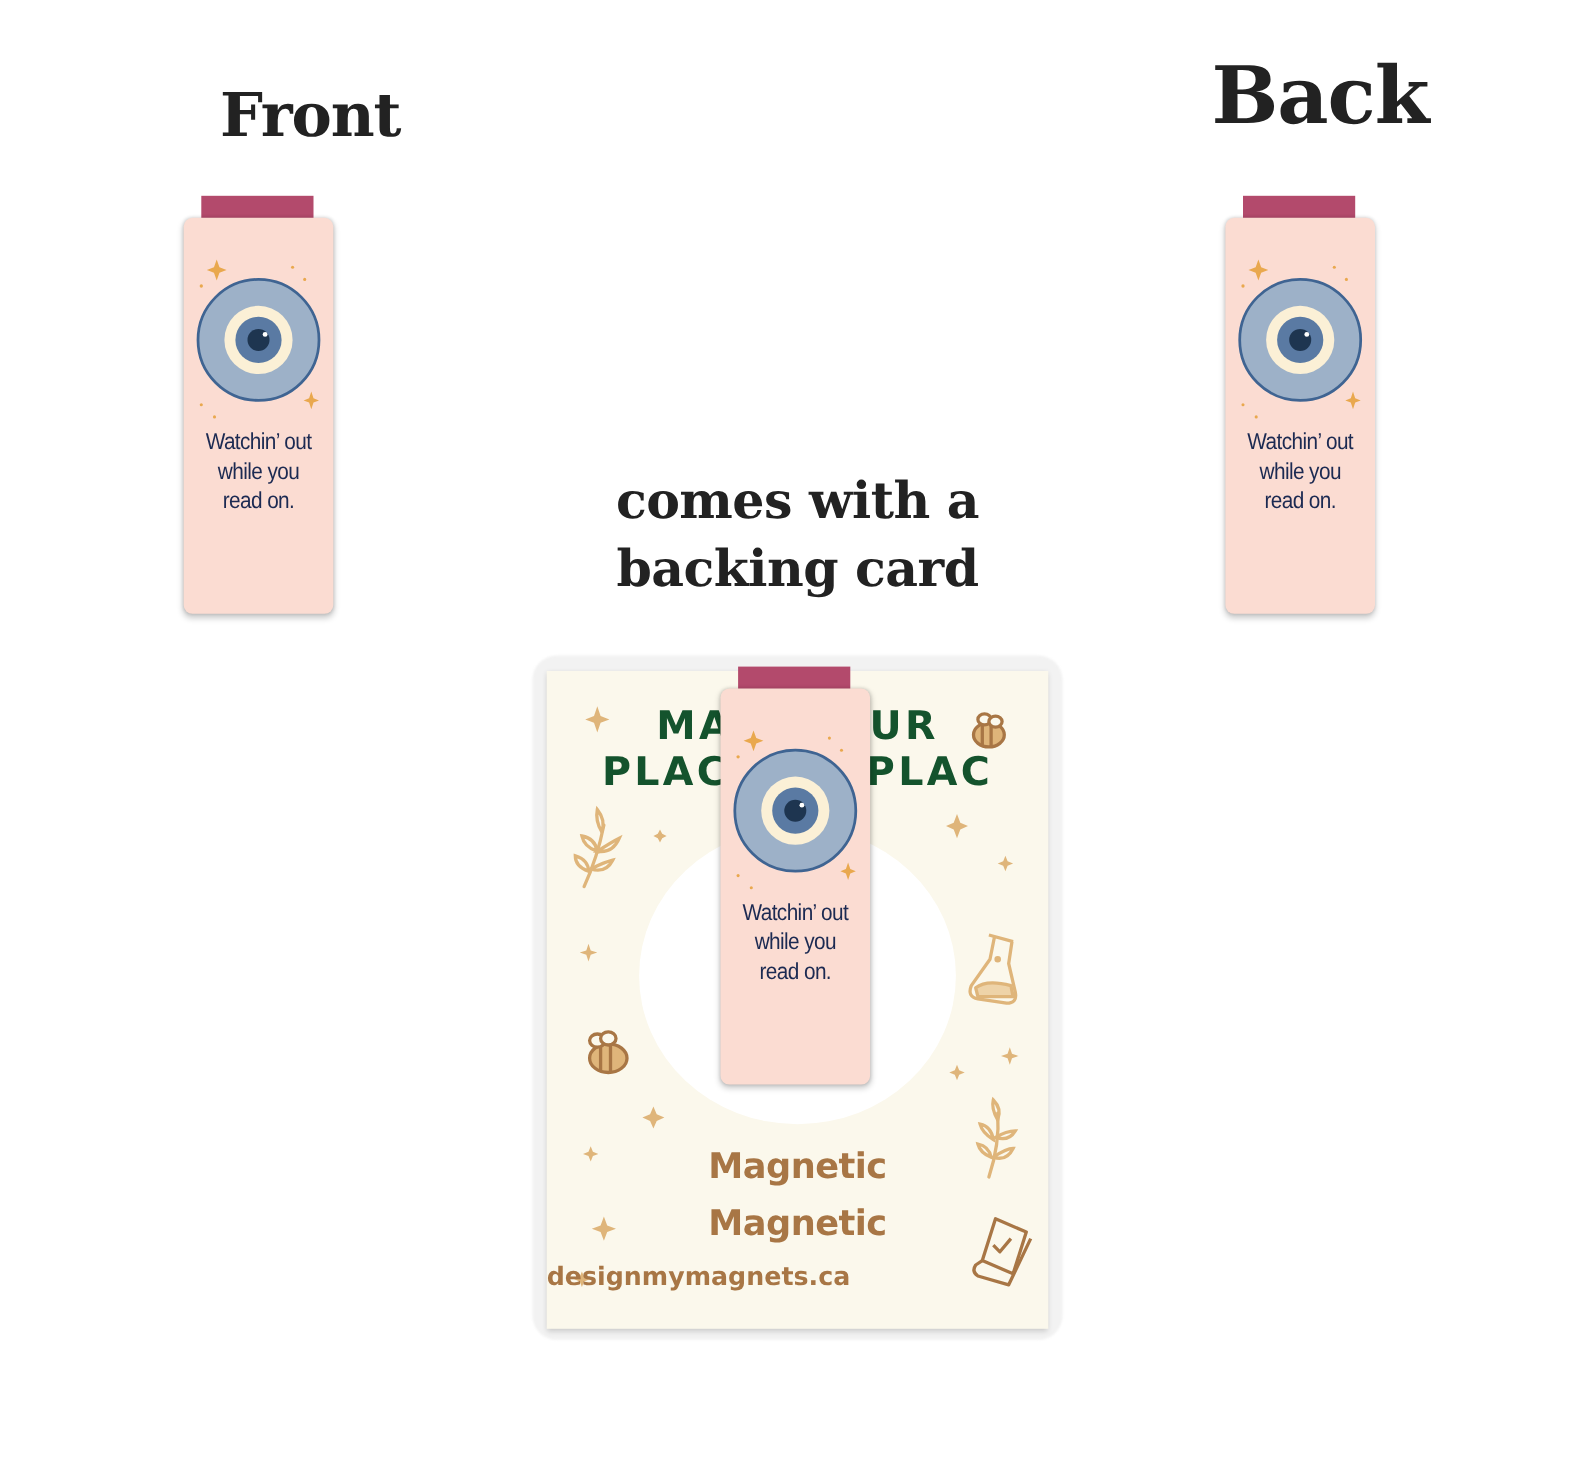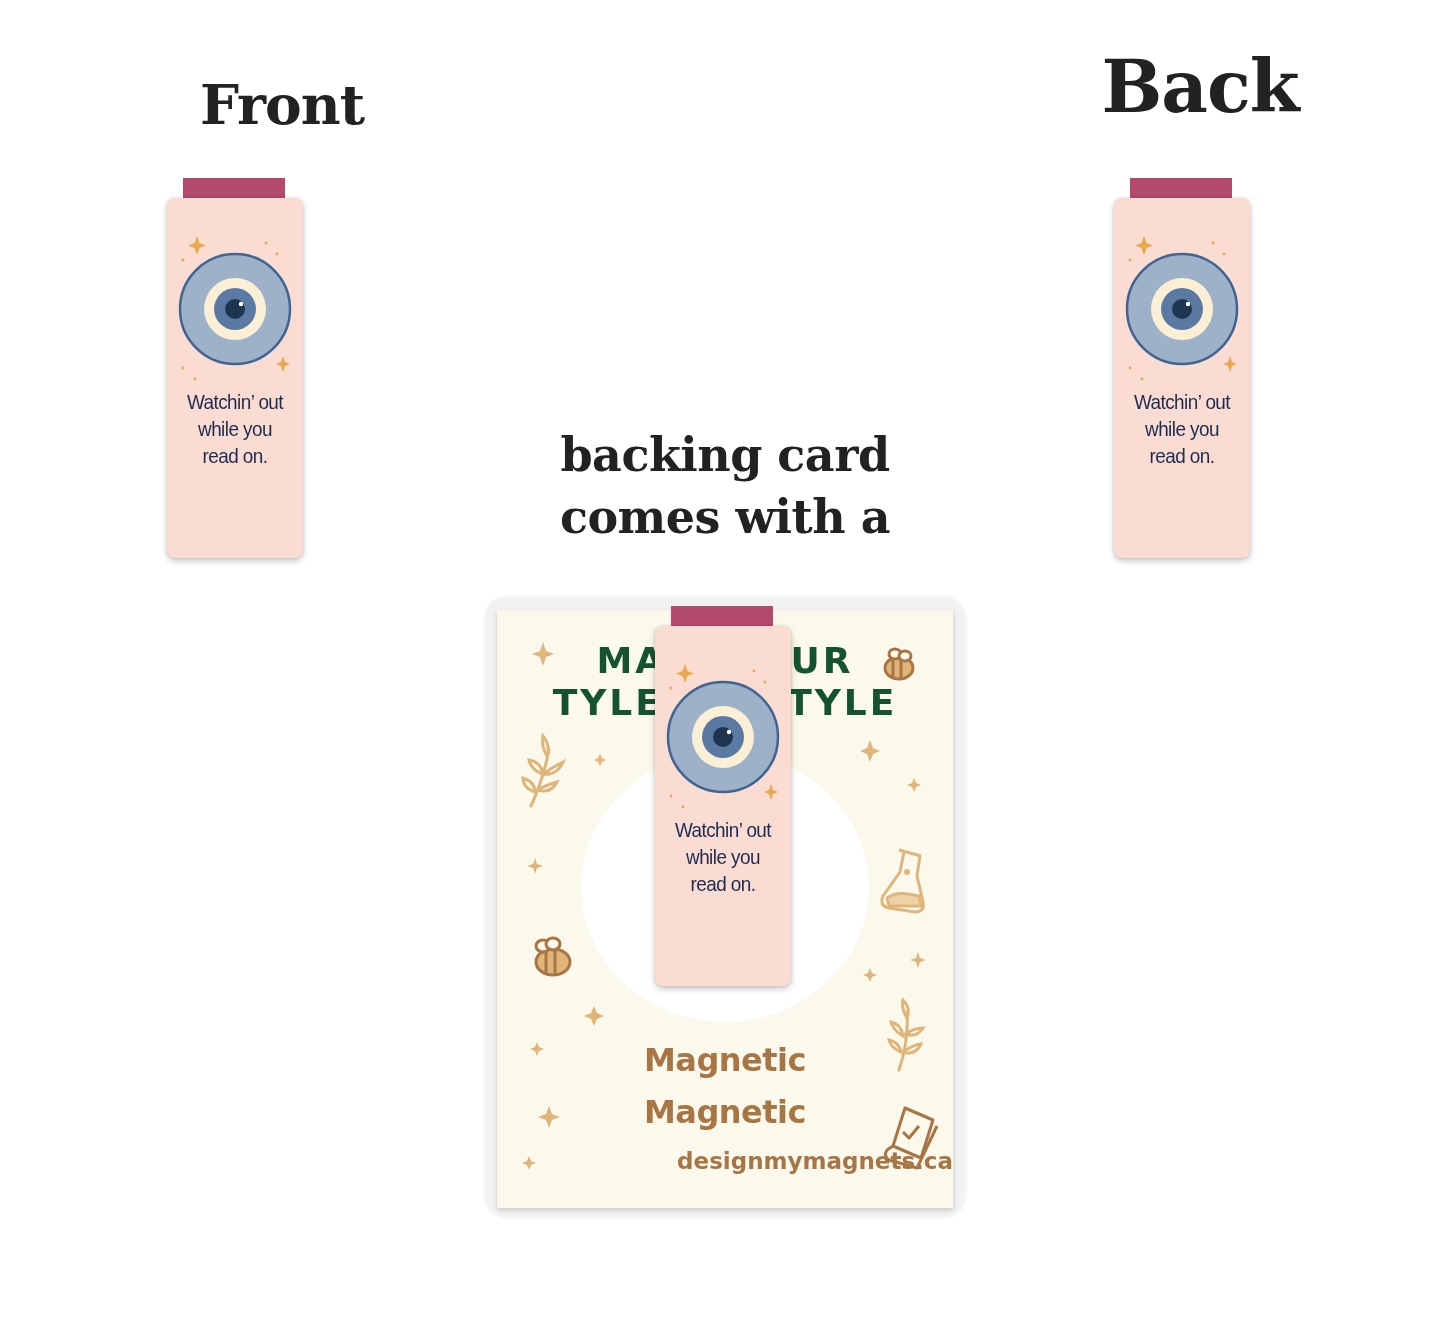--- a/index.html
+++ b/index.html
@@ -49,37 +49,37 @@
     position:absolute; left:0; top:30px; width:456px; text-align:center;
     color:#14532d; font-family:"DejaVu Sans", sans-serif; font-weight:bold;
     font-size:36px; line-height:42px; letter-spacing:3px;
   }
   .card-title {
     position:absolute; left:0; top:424px; width:456px; text-align:center;
     color:#a87645; font-family:"DejaVu Sans", sans-serif; font-weight:bold;
     font-size:32px; line-height:52px; letter-spacing:-0.5px;
   }
   .card-url {
-    position:absolute; left:0; top:536px; width:456px; text-align:right;
+    position:absolute; left:0; top:536px; width:456px; text-align:left;
     color:#a87645; font-family:"DejaVu Sans", sans-serif; font-weight:bold;
     font-size:23px; line-height:30px;
   }
   .card-deco { position:absolute; left:0; top:0; width:456px; height:598px; pointer-events:none; }
 
   .bm-card { left:655px; top:606px; }
   .bm-card .bm-body { height:360px; }
 </style>
 </head>
 <body>
 
 <div class="heading h-front">Front</div>
 <div class="heading h-back">Back</div>
 <div class="heading h-backing">
+  <div>comes with a</div>
   <div>backing card</div>
-  <div>comes with a</div>
 </div>
 
 <div class="bookmark bm-front">
   <div class="bm-tab"></div>
   <div class="bm-body">
     <svg class="bm-sparkles" viewBox="0 0 136 200">
       <path d="M30 38 L32.5 45 L39 47.5 L32.5 50 L30 57 L27.5 50 L21 47.5 L27.5 45 Z" fill="#e9a84e"></path>
       <circle cx="16" cy="62" r="1.5" fill="#e9a84e"></circle>
       <circle cx="99" cy="45" r="1.4" fill="#e9a84e"></circle>
       <circle cx="110" cy="56" r="1.4" fill="#e9a84e"></circle>
@@ -127,21 +127,21 @@
       <div>read on.</div>
     </div>
   </div>
 </div>
 
 <div class="card-shadow"></div>
 <div class="card">
   <div class="card-hole"></div>
   <div class="card-top-text">
     <div style="white-space:pre;">MA        UR</div>
-    <div style="white-space:pre;">TYLE        TYLE</div>
+    <div style="white-space:pre;">PLAC        PLAC</div>
   </div>
   <svg class="card-deco" viewBox="0 0 456 598">
 
     <g fill="#dfb57a">
       <path d="M46 32 L49 41 L57 44 L49 47 L46 56 L43 47 L35 44 L43 41 Z"></path>
       <path d="M103 144 L105 148 L109 150 L105 152 L103 156 L101 152 L97 150 L101 148 Z"></path>
       <path d="M373 130 L376 138 L383 141 L376 144 L373 152 L370 144 L363 141 L370 138 Z"></path>
       <path d="M417 168 L419 173 L424 175 L419 177 L417 182 L415 177 L410 175 L415 173 Z"></path>
       <path d="M38 248 L40 254 L46 256 L40 258 L38 264 L36 258 L30 256 L36 254 Z"></path>
       <path d="M421 342 L423 348 L429 350 L423 352 L421 358 L419 352 L413 350 L419 348 Z"></path>

